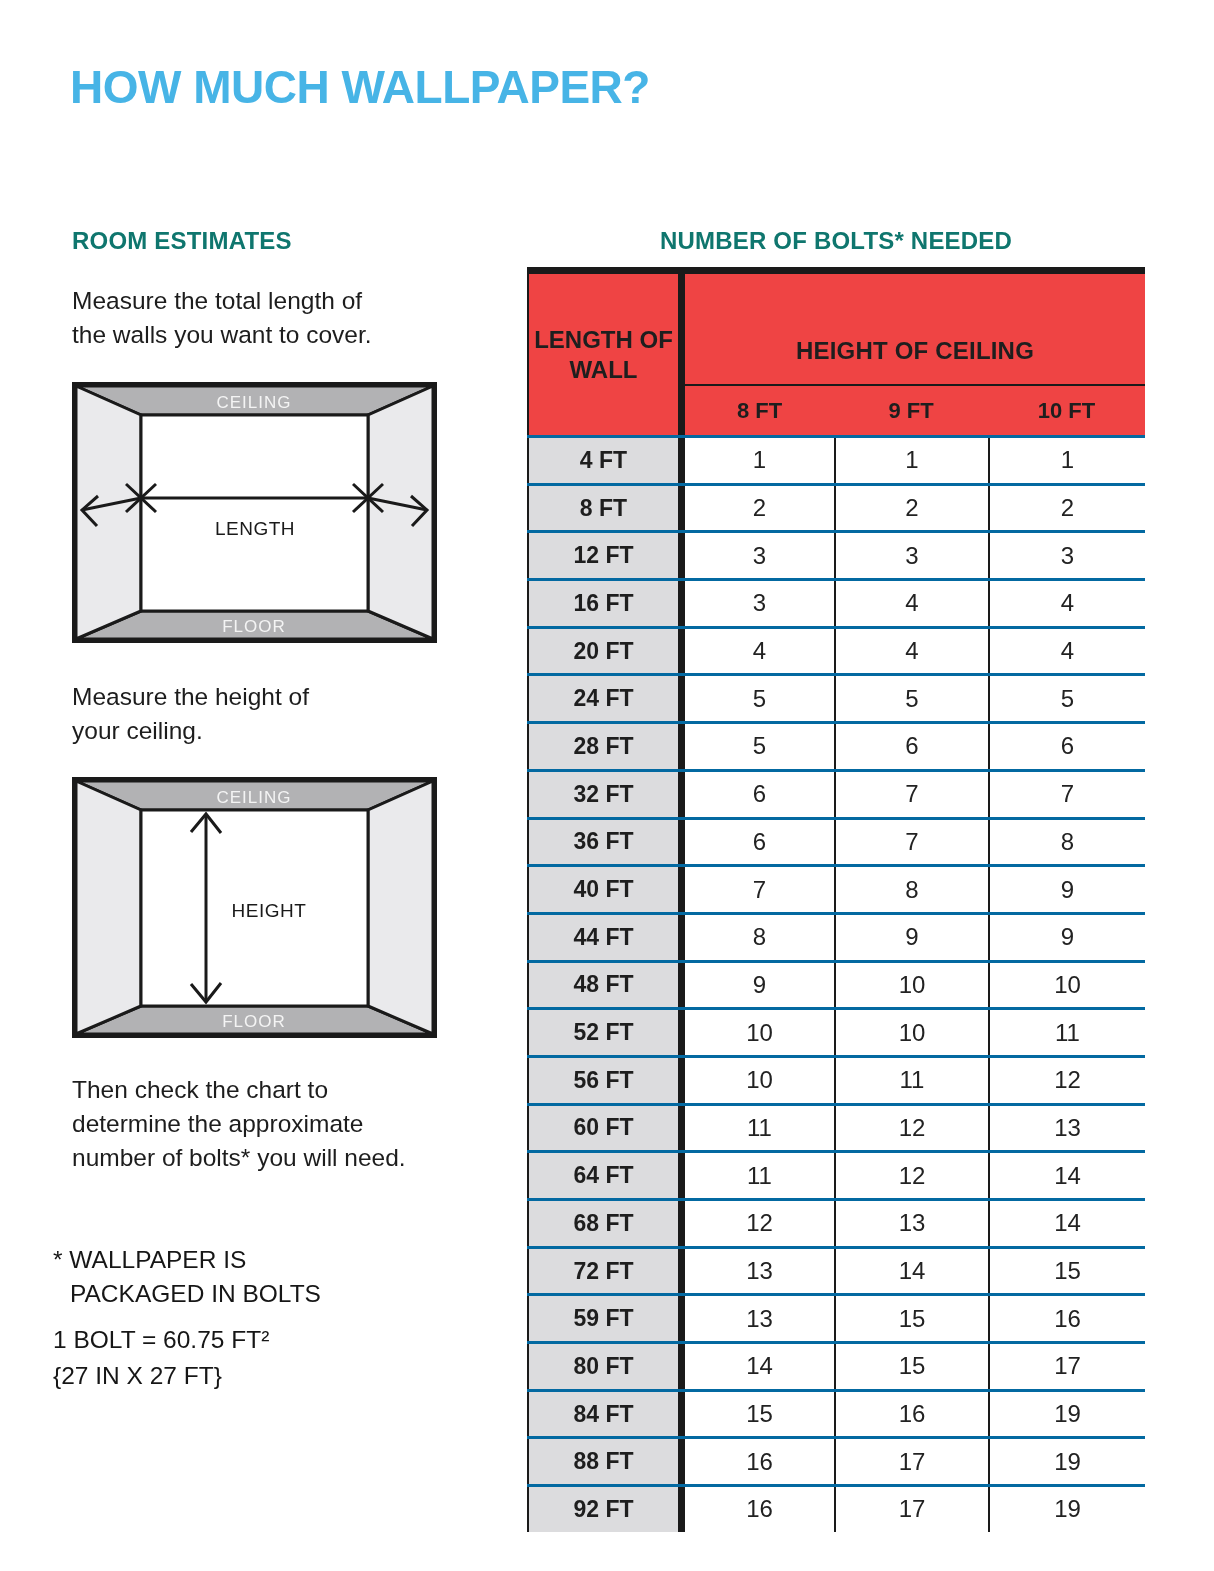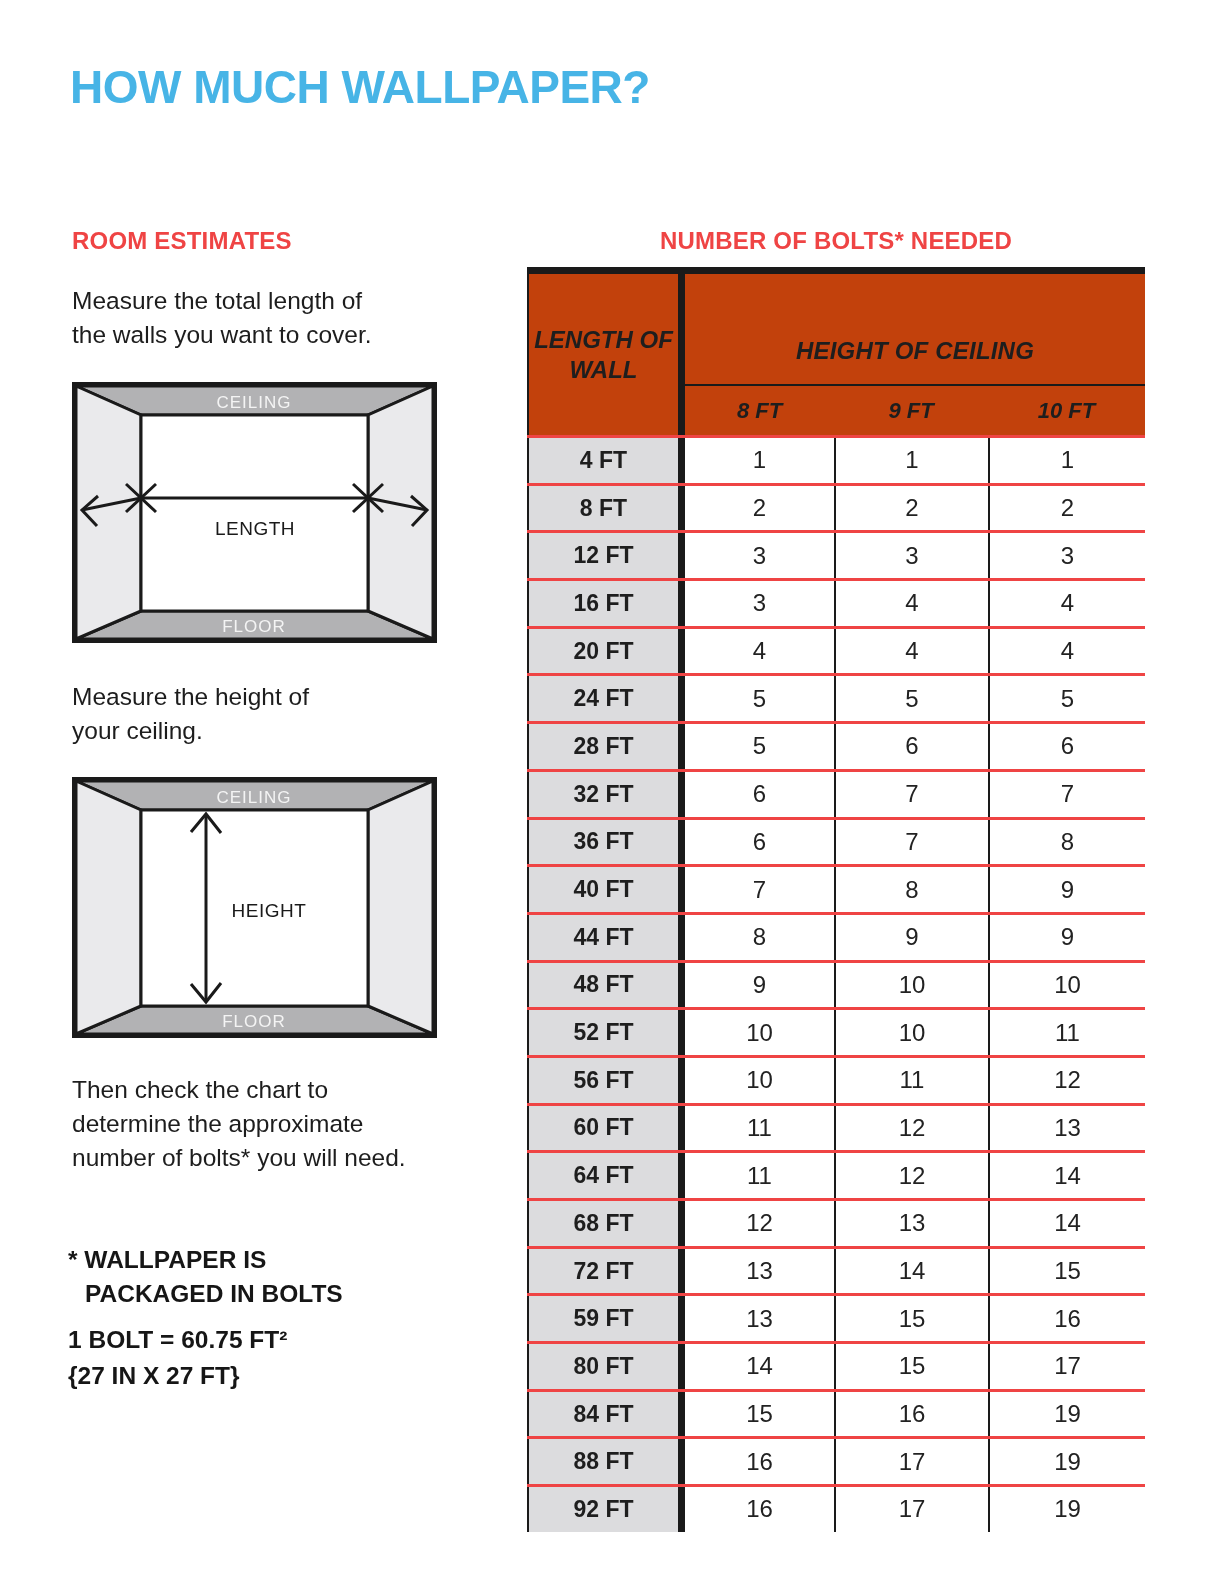--- a/index.html
+++ b/index.html
@@ -18,52 +18,52 @@
   .main-title {
     left: 70px; top: 60px;
     font-size: 46px;
     font-weight: bold;
     letter-spacing: -0.5px;
     color: #47b4e6;
   }
   .section-heading {
     font-size: 24px;
     font-weight: bold;
-    color: #ef4444;
+    color: #0f766e;
     letter-spacing: 0.2px;
   }
   .para {
     left: 72px;
     font-size: 24.5px;
     line-height: 34px;
     color: #1d1d1d;
   }
   .para span { display: block; }
 
   .footnote-bold {
-    left: 68px;
+    left: 53px;
     font-size: 24.5px;
     line-height: 34px;
-    font-weight: bold;
+    font-weight: normal;
     color: #161616;
   }
   .footnote-bold .hang { display: block; padding-left: 17px; }
   .footnote-bold .starline { display: block; }
 
   
   .table-heading {
     left: 527px; top: 227px; width: 618px;
     text-align: center;
   }
   .bolt-table {
     left: 527px; top: 267px; width: 618px;
     font-size: 24px;
   }
   .ttop { height: 7px; background: #1a1a1a; }
-  .thead { display: flex; background: #c2410c; font-style: italic; }
+  .thead { display: flex; background: #ef4444; }
   .corner-cell {
     width: 158px;
     border-left: 2px solid #1a1a1a;
     border-right: 7px solid #1a1a1a;
     display: flex; align-items: center; justify-content: center;
     text-align: center;
     font-weight: bold;
     font-size: 24px;
     line-height: 30px;
   }
@@ -80,21 +80,21 @@
   .subhead {
     display: flex; align-items: center; justify-content: center;
     font-weight: bold;
     font-size: 22px;
   }
   .subhead.c1 { width: 149px; }
   .subhead.c2 { width: 154px; }
   .subhead.c3 { width: 157px; }
 
   .tbody { border-bottom: 4px solid #1a1a1a; }
-  .trow { display: flex; height: 47.7px; border-top: 3px solid #ef4444; }
+  .trow { display: flex; height: 47.7px; border-top: 3px solid #0369a1; }
   .lcell {
     width: 158px;
     background: #dcdcde;
     border-left: 2px solid #1a1a1a;
     border-right: 7px solid #1a1a1a;
     display: flex; align-items: center; justify-content: center;
     font-weight: bold;
     font-size: 23px;
   }
   .vcell {

